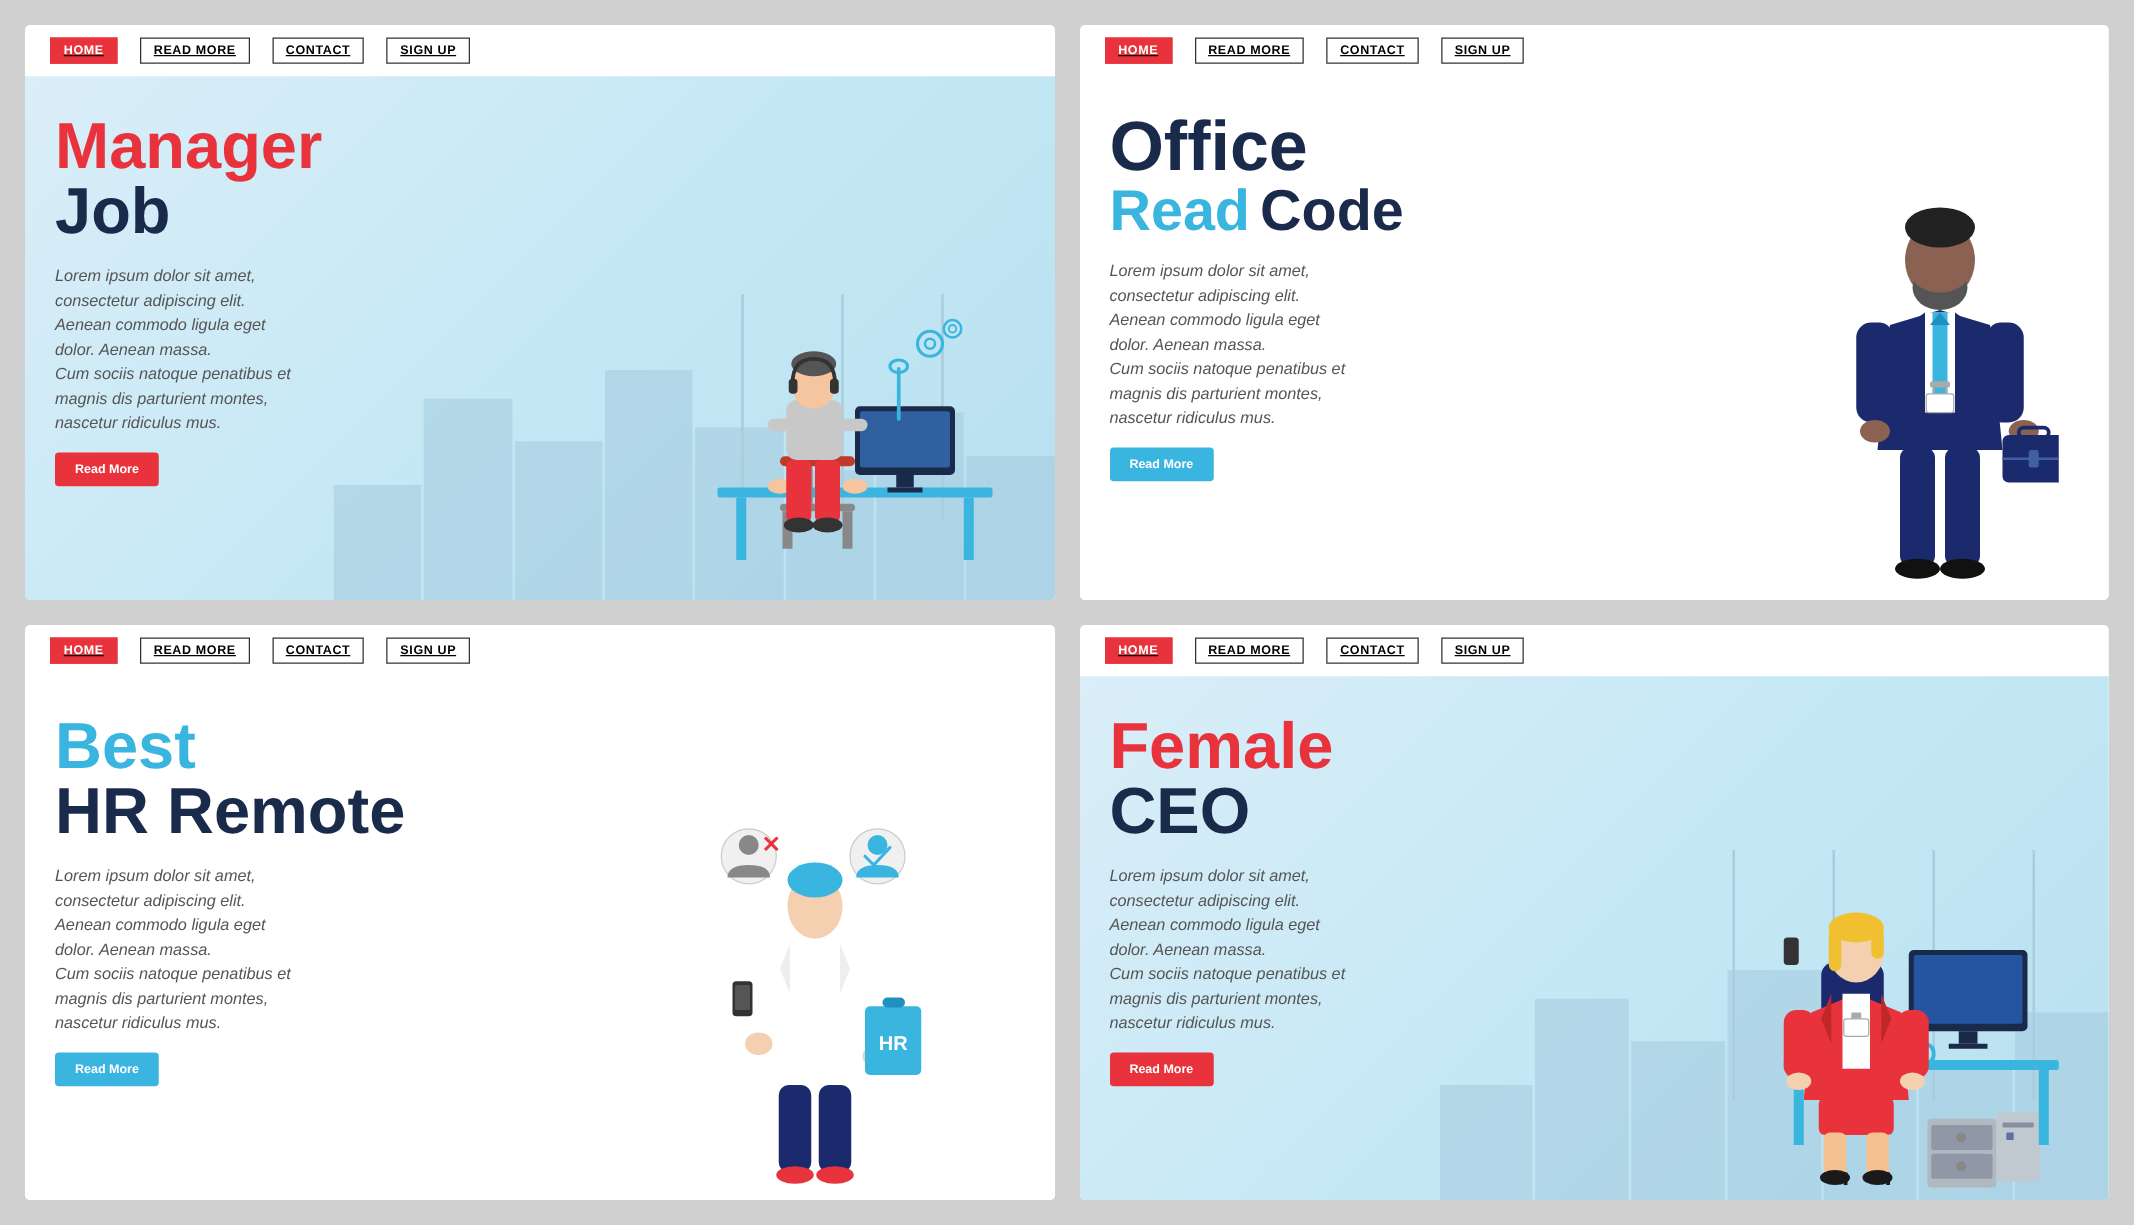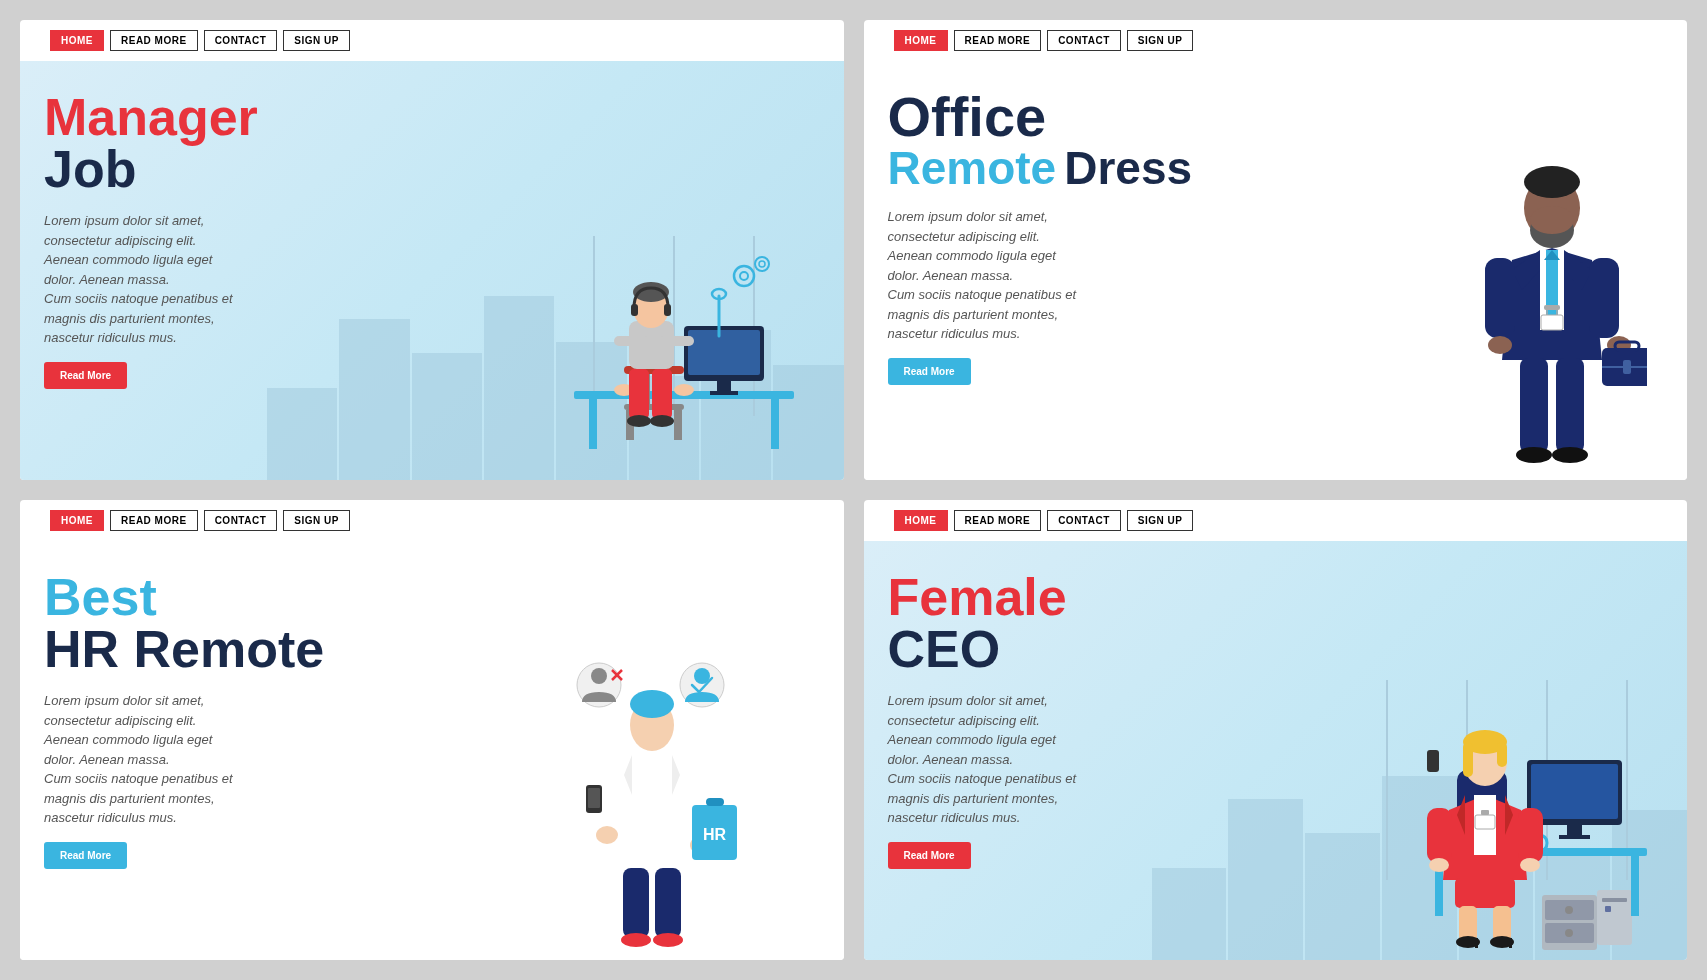--- a/index.html
+++ b/index.html
@@ -19,24 +19,25 @@
       border-radius: 4px;
       overflow: hidden;
       position: relative;
       display: flex;
       flex-direction: column;
     }
     
     .nav {
       display: flex;
       align-items: center;
-      padding: 10px 30px;
-      gap: 6px;
+      padding: 10px 20px;
+      gap: 18px;
       z-index: 10;
       position: relative;
+      text-decoration: underline;
     }
     .nav-btn {
       border: 1.5px solid #333;
       background: white;
       padding: 4px 10px;
       font-size: 10px;
       font-weight: 600;
       cursor: pointer;
       letter-spacing: 0.5px;
     }
@@ -241,22 +242,22 @@
   <div class="nav">
     <button class="nav-btn active">HOME</button>
     <button class="nav-btn">READ MORE</button>
     <button class="nav-btn">CONTACT</button>
     <button class="nav-btn">SIGN UP</button>
   </div>
   <div class="card-body">
     <div class="text-area">
       <div class="title-dark" style="font-size:56px;">Office</div>
       <div style="display:flex; align-items:baseline; gap:8px;">
-        <div class="title-cyan">Remote</div>
-        <div class="title-dark" style="font-size:46px;">Dress</div>
+        <div class="title-cyan">Read</div>
+        <div class="title-dark" style="font-size:46px;">Code</div>
       </div>
       <div class="lorem-text">Lorem ipsum dolor sit amet, consectetur adipiscing elit. Aenean commodo ligula eget dolor. Aenean massa.<br>Cum sociis natoque penatibus et magnis dis parturient montes, nascetur ridiculus mus.</div>
       <button class="read-more-btn blue">Read More</button>
     </div>
 
     <div class="illustration" style="right:40px; bottom:0; top:20px; display:flex; align-items:flex-end;">
       <svg width="190" height="320" viewBox="0 0 190 320">
 
         <ellipse cx="95" cy="48" rx="28" ry="32" fill="#8B6252"></ellipse>
 

